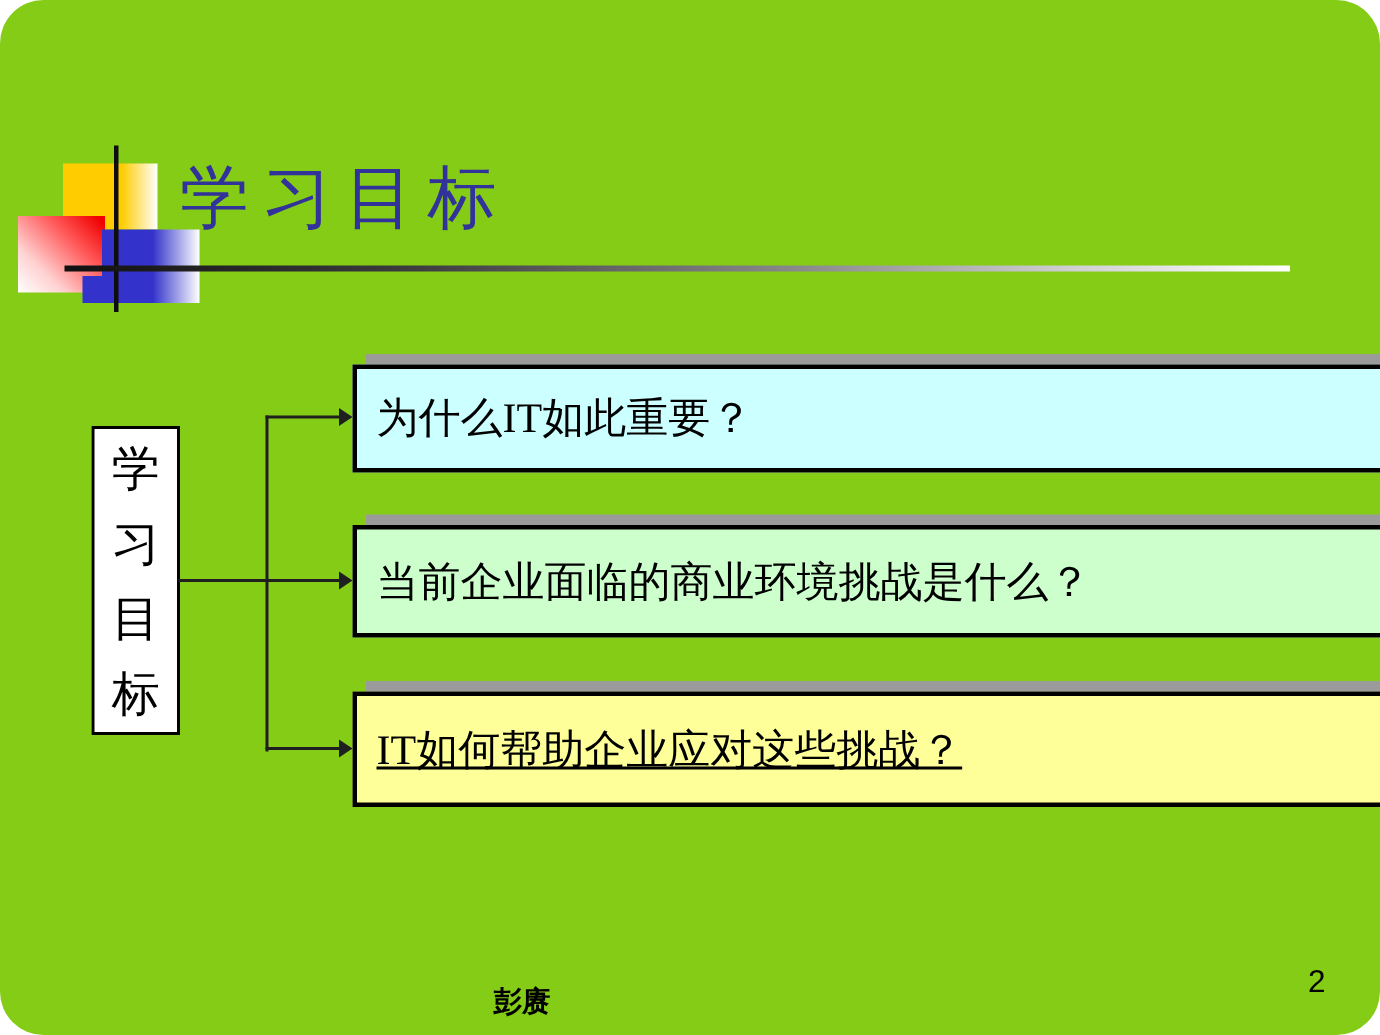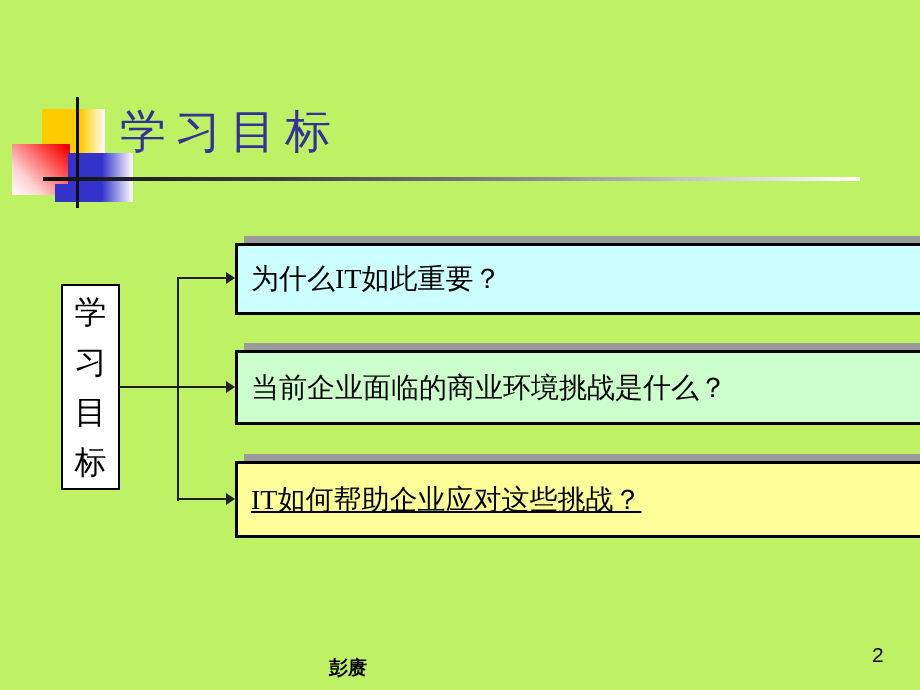--- a/index.html
+++ b/index.html
@@ -1,21 +1,22 @@
 <!DOCTYPE html>
 <html><head>
 <meta charset="utf-8">
 <style>
   html, body { margin: 0; padding: 0; background: #ffffff; }
   .slide {
     position: relative;
     width: 920px; height: 690px;
-    background: #bef264;
+    background: #84cc16;
     overflow: hidden;
     font-family: "Liberation Serif", serif;
+    border-radius: 29px;
   }
 
   
   .orn { position: absolute; }
   .orn-yellow {
     left: 42px; top: 109px; width: 63px; height: 44px; z-index: 1;
     background: linear-gradient(to right, #ffcc00 0%, #ffcc00 62%, #ffffff 100%);
   }
   .orn-red {
     left: 12px; top: 144px; width: 58px; height: 51px; z-index: 2;

